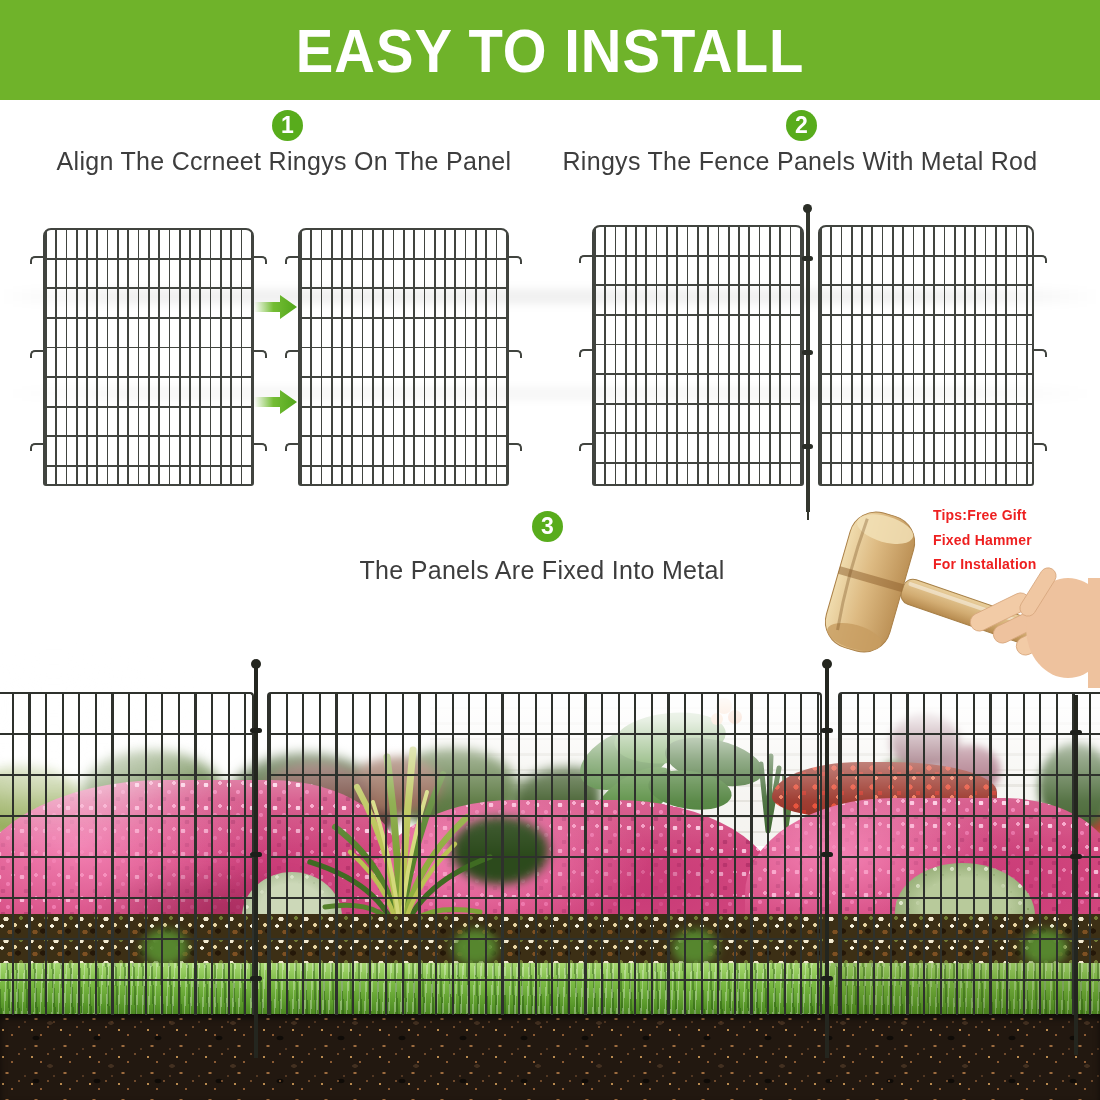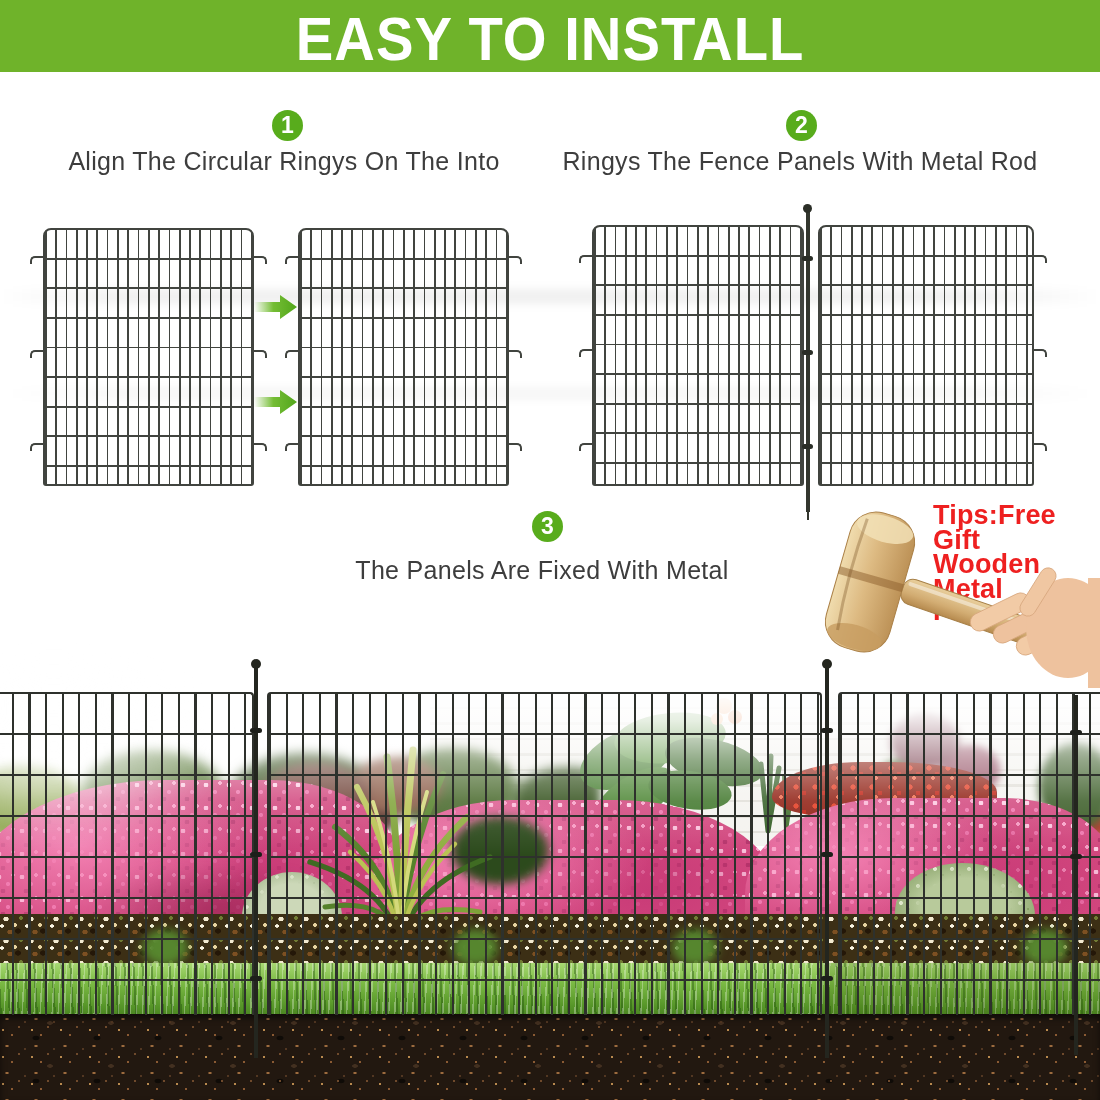--- a/index.html
+++ b/index.html
@@ -1,22 +1,22 @@
 <!DOCTYPE html>
 <html><head>
 <meta charset="utf-8">
 <style>
   html,body{margin:0;padding:0;}
   body{
     width:1100px;height:1100px;position:relative;background:#fff;overflow:hidden;
     font-family:"Liberation Sans", sans-serif;
   }
   
-  .banner{position:absolute;left:0;top:0;width:1100px;height:72px;background:#6FB32A;
-    display:flex;align-items:flex-end;justify-content:center;}
+  .banner{position:absolute;left:0;top:0;width:1100px;height:100px;background:#6FB32A;
+    display:flex;align-items:center;justify-content:center;}
   .banner-title{color:#fff;font-size:58px;font-weight:700;letter-spacing:1px;
     transform:scale(.97,1.06);margin:0;white-space:nowrap;}
   
   .badge{position:absolute;width:31px;height:31px;border-radius:50%;background:#58AC1C;
     color:#fff;font-size:23px;font-weight:700;display:flex;align-items:center;justify-content:center;}
   .cap{position:absolute;color:#3d3d3d;font-size:25px;letter-spacing:.3px;white-space:nowrap;
     transform:translateX(-50%);}
   .cap3{text-align:center;line-height:36px;}
   
   .faint{position:absolute;left:0;width:1100px;height:15px;filter:blur(4px);
@@ -28,21 +28,21 @@
       repeating-linear-gradient(90deg,#41443F 0 1.7px,transparent 1.7px 10.3px);}
   .hk{position:absolute;width:13px;height:6px;border-top:2.5px solid #41443F;}
   .hk.l{left:-15px;border-left:2px solid #41443F;border-top-left-radius:5px;}
   .hk.r{right:-15px;border-right:2px solid #41443F;border-top-right-radius:5px;}
   .rod{position:absolute;left:806px;top:212px;width:3.5px;height:300px;background:#33362e;}
   .rod::before{content:"";position:absolute;top:-8px;left:-2.8px;width:9px;height:9px;border-radius:50%;background:#2b2e27;}
   .rod::after{content:"";position:absolute;bottom:-8px;left:.8px;width:2px;height:10px;background:#33362e;}
   .knot{position:absolute;left:802px;width:11px;height:5px;border-radius:3px;background:#2b2e27;}
   .arrow{position:absolute;width:44px;height:26px;}
   
-  .tip{position:absolute;left:933px;top:503px;color:#EE2020;font-size:27px;font-weight:700;
+  .tip{position:absolute;left:933px;top:503px;color:#EE2020;font-size:14px;font-weight:700;
     line-height:24.5px;letter-spacing:.2px;}
   
   .photo{position:absolute;left:0;top:620px;width:1100px;height:480px;overflow:hidden;background:#fff;}
   .photo *{position:absolute;}
   .siding{left:430px;top:58px;width:670px;height:168px;
     background:repeating-linear-gradient(180deg,#f4f3ef 0 13px,#e1dfd8 13px 15.5px);}
   .hedgeL{left:-40px;top:90px;width:640px;height:150px;filter:blur(5px);
     background:
       radial-gradient(95px 62px at 10% 62%,#85a041 0 55%,transparent 68%),
       radial-gradient(115px 70px at 30% 55%,#4a6e26 0 55%,transparent 68%),
@@ -150,21 +150,21 @@
 <body>
 
 <header class="banner">
   <h1 class="banner-title">EASY TO INSTALL</h1>
 </header>
 
 <div class="faint" style="top:289px;"></div>
 <div class="faint" style="top:386px;opacity:.55;"></div>
 
 <div class="badge" style="left:272px;top:110px;">1</div>
-<div class="cap" style="left:284px;top:147px;">Align The Circular Ringys On The Into</div>
+<div class="cap" style="left:284px;top:147px;">Align The Ccrneet Ringys On The Panel</div>
 
 <div class="wire-panel" style="left:43px;top:228px;width:207px;height:254px;">
   <i class="hk l" style="top:26px"></i>
   <i class="hk l" style="top:120px"></i>
   <i class="hk l" style="top:213px"></i>
   <i class="hk r" style="top:26px"></i>
   <i class="hk r" style="top:120px"></i>
   <i class="hk r" style="top:213px"></i>
 </div>
 <div class="wire-panel" style="left:298px;top:228px;width:207px;height:254px;">
@@ -203,26 +203,26 @@
   <i class="hk r" style="top:122px"></i>
   <i class="hk r" style="top:216px"></i>
 </div>
 <div class="rod"></div>
 <div class="knot" style="top:256px;"></div>
 <div class="knot" style="top:350px;"></div>
 <div class="knot" style="top:444px;"></div>
 
 <div class="badge" style="left:532px;top:511px;">3</div>
 <div class="cap cap3" style="left:542px;top:552px;">
-  <div>The Panels Are Fixed With Metal</div>
+  <div>The Panels Are Fixed Into Metal</div>
 </div>
 
 <div class="tip">
   <div>Tips:Free Gift</div>
-  <div>Wooden Metal</div>
+  <div>Fixed Hammer</div>
   <div>For Installation</div>
 </div>
 
 <div class="photo">
   <div class="siding"></div>
   <div class="hedgeL"></div>
   <div class="shrub-maroon"></div>
   <div class="shrub-purpleR"></div>
   <div class="foliageR"></div>
 

